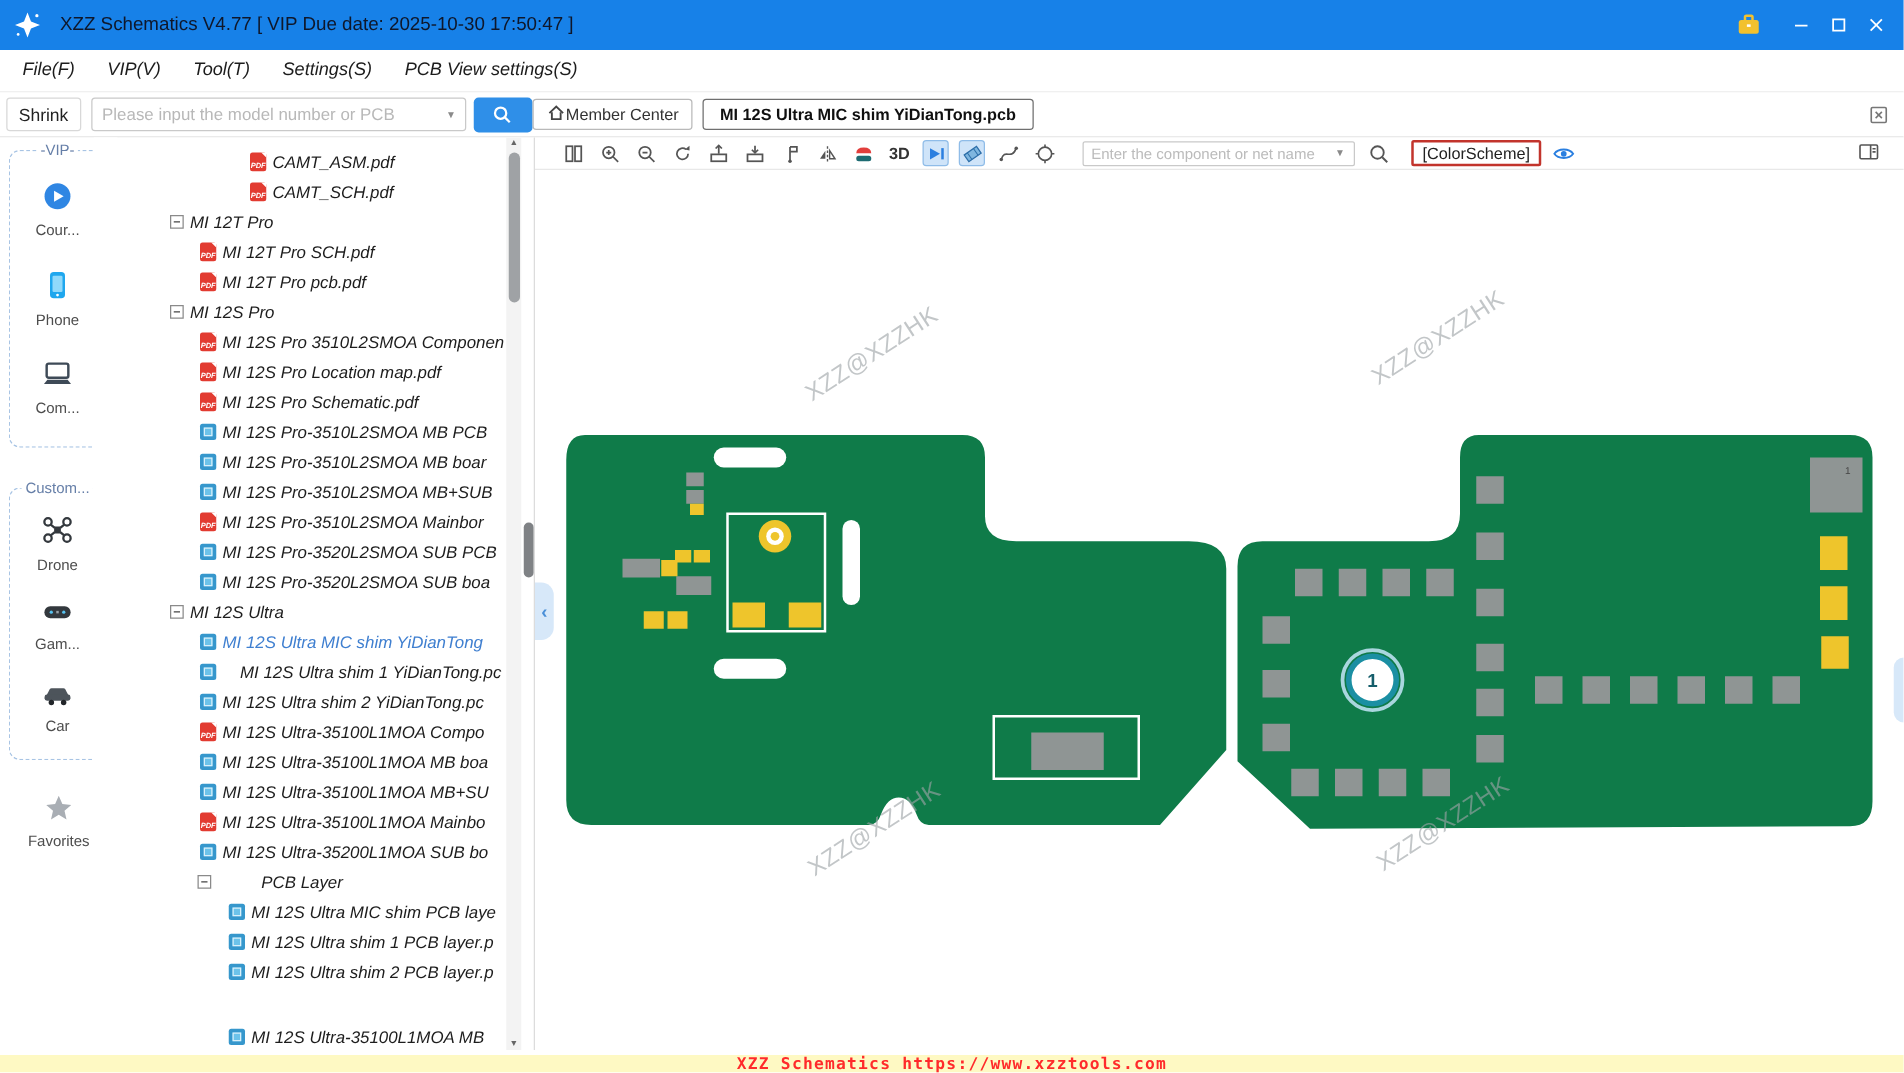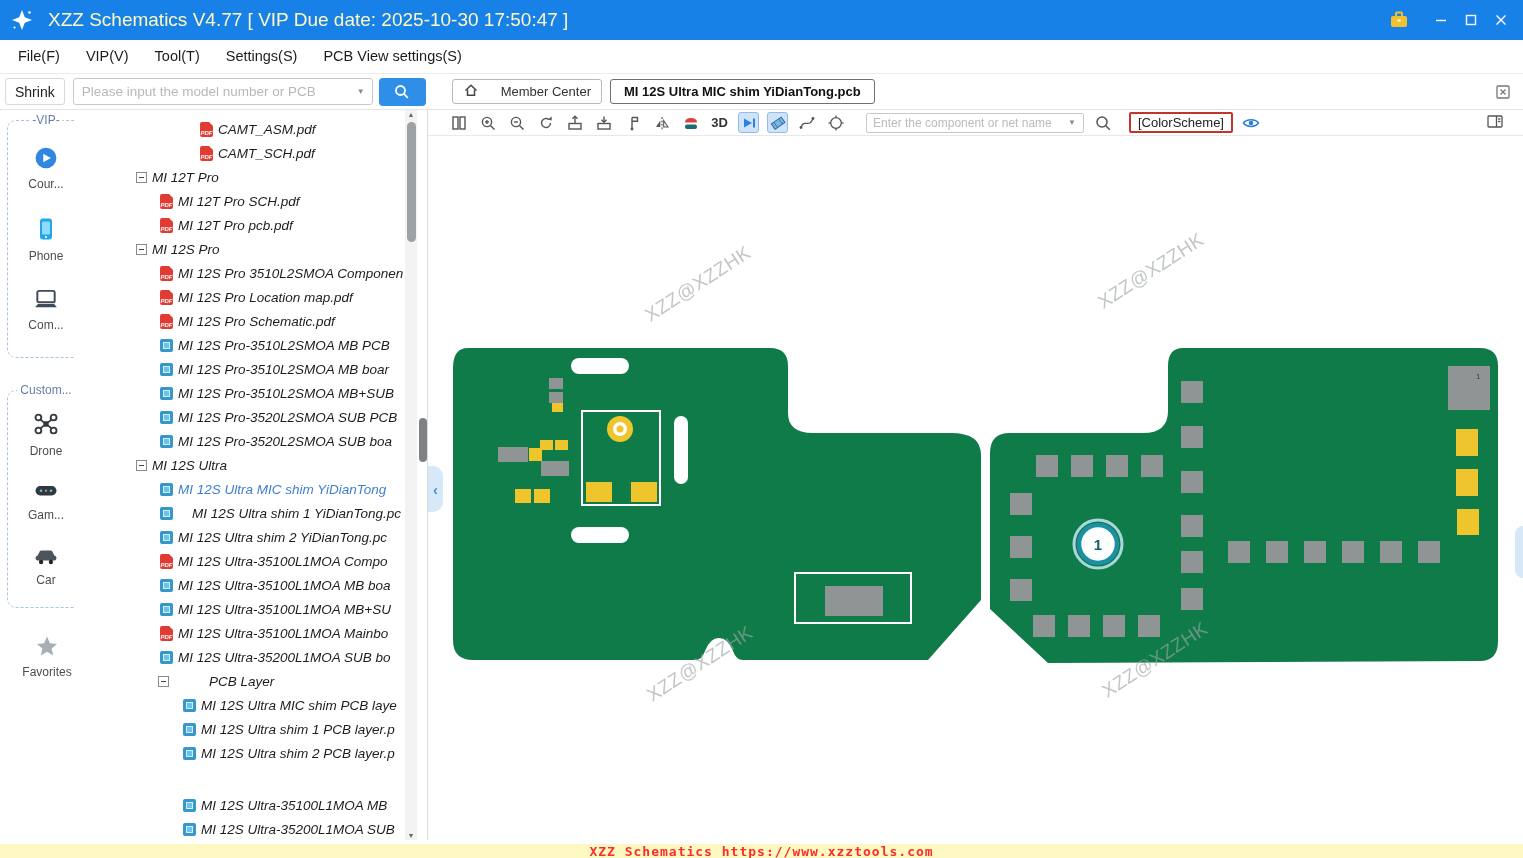--- a/index.html
+++ b/index.html
@@ -3,37 +3,37 @@
 <meta charset="utf-8">
 <style>
   * { margin:0; padding:0; box-sizing:border-box; }
   html,body { width:1523px; height:858px; overflow:hidden; }
   body { font-family:"Liberation Sans", sans-serif; background:#fff; }
   #app { position:relative; width:1523px; height:858px; background:#fff; }
 
   
   #titlebar { position:absolute; left:0; top:0; right:0; height:40px; background:#1781e8; }
   .app-logo { position:absolute; left:10px; top:8px; }
-  .win-title { position:absolute; left:48px; top:0; line-height:40px; color:#fef9c3; font-size:19px; white-space:nowrap; }
+  .win-title { position:absolute; left:48px; top:0; line-height:40px; color:#0f172a; font-size:15px; white-space:nowrap; }
   .tb-btn { position:absolute; top:0; width:30px; height:40px; display:flex; align-items:center; justify-content:center; cursor:pointer; }
   #btn-toolbox { left:1384px; } #btn-min { left:1426px; } #btn-max { left:1456px; } #btn-close { left:1486px; }
 
   
-  #menubar { position:absolute; left:0; top:40px; right:0; height:34px; background:#fff; border-bottom:1px solid #ececec; display:flex; align-items:center; padding-left:5px; }
+  #menubar { position:absolute; left:0; top:40px; right:0; height:34px; background:#fff; border-bottom:1px solid #ececec; display:flex; align-items:center; padding-left:5px;font-style:italic; }
   .menu-item { padding:0 13px; line-height:33px; font-size:14.5px; color:#1c1c1c; cursor:default; }
 
   
   #quickbar { position:absolute; left:0; top:74px; right:0; height:36px; background:#fff; border-bottom:1px solid #e4e4e4; display:flex; align-items:center; }
   #shrink-btn { margin-left:5px; height:27px; padding:0 9px; border:1px solid #d8d8d8; border-radius:3px; background:#fff; font-size:14px; color:#222; display:flex; align-items:center; }
   #model-search { margin-left:8px; width:300px; height:27px; border:1px solid #c9c9c9; border-radius:3px; display:flex; align-items:center; background:#fff; }
   #model-search input { flex:1; border:none; outline:none; font-size:13.5px; padding:0 8px; color:#333; background:transparent; }
   #model-search input::placeholder { color:#b8b8b8; }
   .chev { color:#8a8a8a; font-size:8px; margin-right:7px; }
   #model-search-btn { margin-left:6px; width:47px; height:28px; background:#2f8fe8; border-radius:4px; display:flex; align-items:center; justify-content:center; cursor:pointer; }
-  #member-center { margin-left:26px; height:25px; border:1px solid #b9b9b9; border-radius:3px; padding:0 10px; display:flex; align-items:center; gap:22px; font-size:13px; color:#333; background:#fff; }
+  #member-center { height:25px; border:1px solid #b9b9b9; border-radius:3px; padding:0 10px; display:flex; align-items:center; gap:0; font-size:13px; color:#333; background:#fff; }
   #file-tab { margin-left:8px; height:25px; border:1px solid #6f6f6f; border-radius:3px; padding:0 13px; display:flex; align-items:center; font-size:13px; font-weight:bold; color:#101010; background:#fff; }
   #close-all { position:absolute; right:12px; top:10px; cursor:pointer; }
 
   
   #leftrail { position:absolute; left:0; top:110px; width:95px; bottom:18px; background:#fff; border-right:1px solid #e3e3e3; }
   .dash-box { position:absolute; left:7px; right:9px; border:1px dashed #a8c4e4; border-radius:9px; display:flex; flex-direction:column; align-items:center; justify-content:space-evenly; }
   #vip-box { top:10px; height:238px; }
   #custom-box { top:280px; height:218px; }
   .box-tag { position:absolute; top:-8px; left:50%; transform:translateX(-50%); background:#fff; padding:0 3px; font-size:12px; color:#667fa8; white-space:nowrap; }
   .rail-item { display:flex; flex-direction:column; align-items:center; cursor:pointer; }
@@ -288,20 +288,24 @@
           <span class="fi fi-pcb"></span>
           <span class="tree-label">MI 12S Pro-3510L2SMOA MB PCB</span>
         </div>
         <div class="tree-row" style="padding-left: 85px;">
           <span class="fi fi-pcb"></span>
           <span class="tree-label">MI 12S Pro-3510L2SMOA MB boar</span>
         </div>
         <div class="tree-row" style="padding-left: 85px;">
           <span class="fi fi-pcb"></span>
           <span class="tree-label">MI 12S Pro-3510L2SMOA MB+SUB</span>
+        </div>
+        <div class="tree-row" style="padding-left: 85px;">
+          <span class="fi fi-pdf"></span>
+          <span class="tree-label">MI 12S Pro-3510L2SMOA Mainbor</span>
         </div>
         <div class="tree-row" style="padding-left: 85px; text-align: right;">
           <span class="fi fi-pcb"></span>
           <span class="tree-label">MI 12S Pro-3520L2SMOA SUB PCB</span>
         </div>
         <div class="tree-row" style="padding-left: 85px;">
           <span class="fi fi-pcb"></span>
           <span class="tree-label">MI 12S Pro-3520L2SMOA SUB boa</span>
         </div>
         <div class="tree-row" style="padding-left: 61px;">

